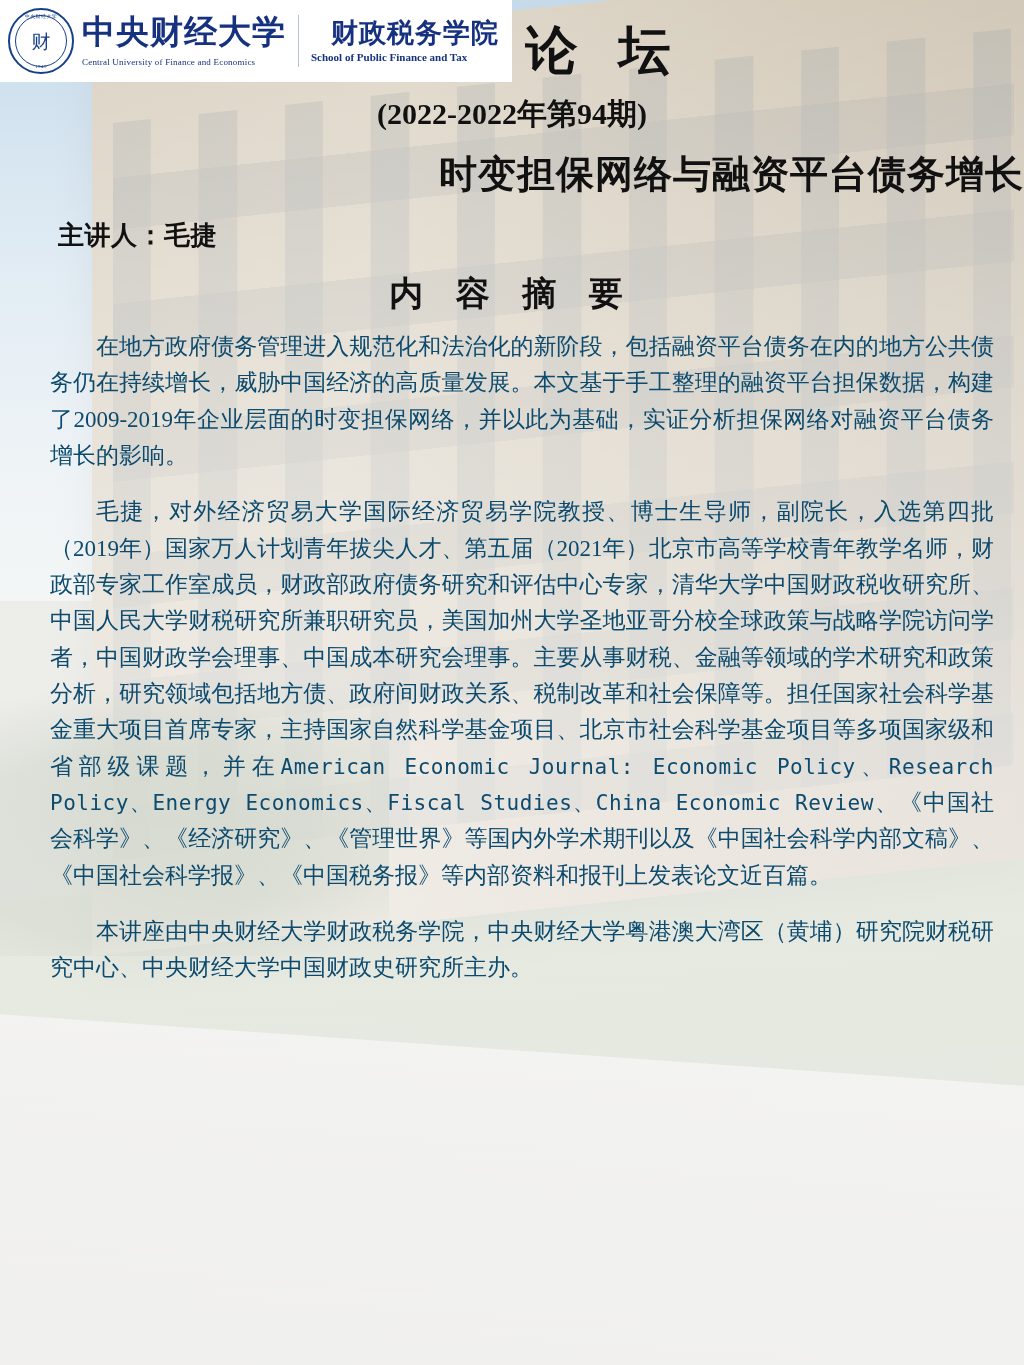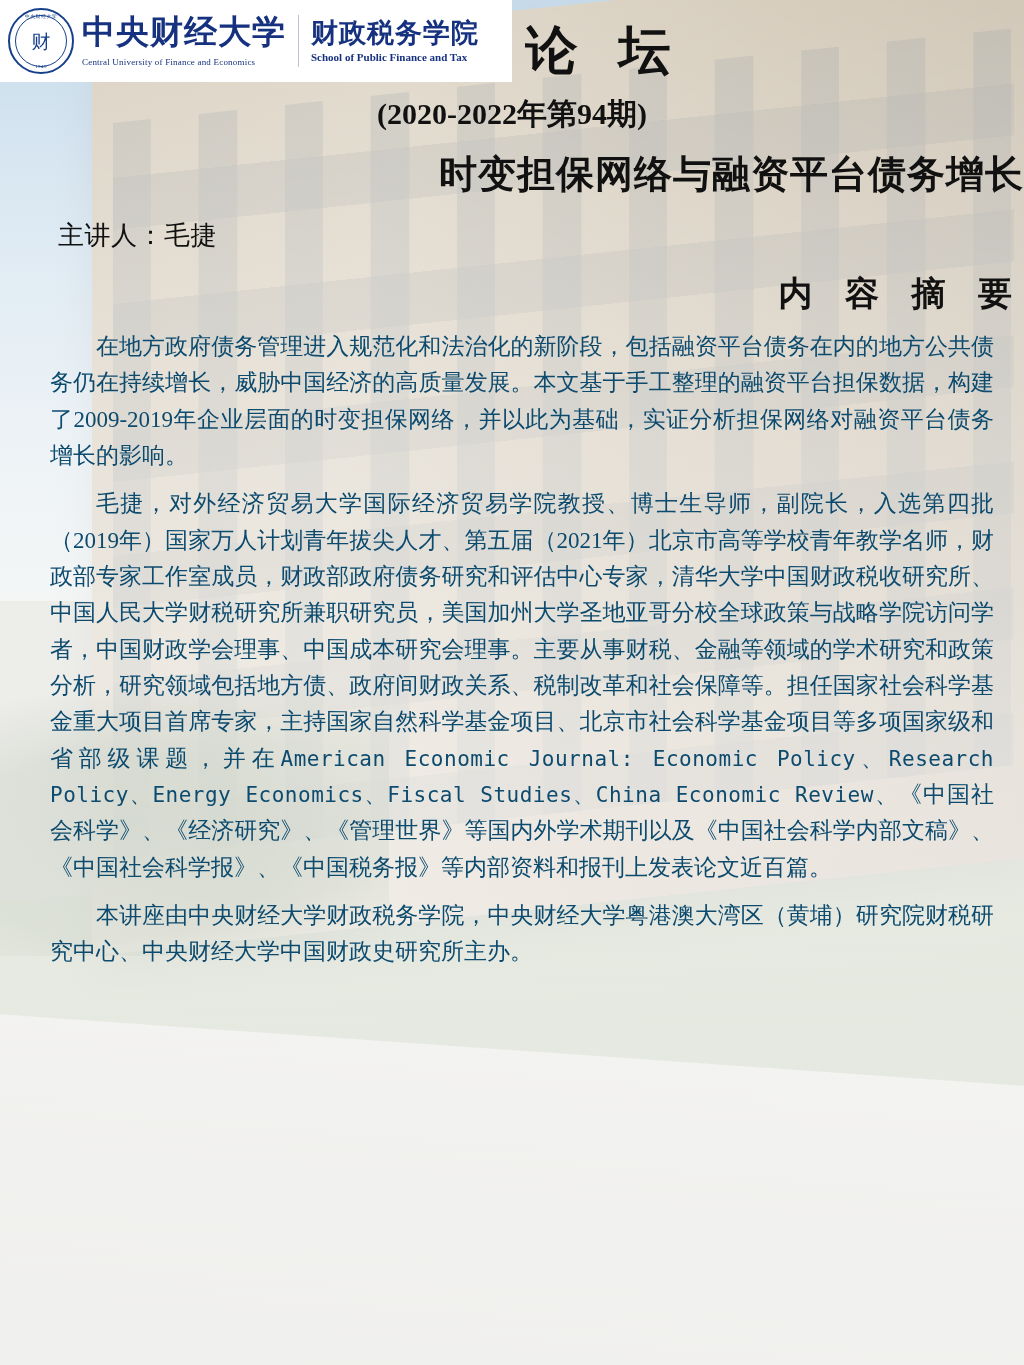--- a/index.html
+++ b/index.html
@@ -201,20 +201,21 @@
     padding-left: 12px;
     text-align: left;
   }
   .school-cn {
     font-size: 27px;
     color: #16317f;
     font-weight: 700;
     letter-spacing: 1px;
     line-height: 1.05;
     white-space: nowrap;
+    margin-left: 20px;
   }
   .school-en {
     font-size: 11px;
     color: #16317f;
     font-weight: 700;
     white-space: nowrap;
     margin-top: 4px;
     font-family: "Liberation Serif", serif;
   }
 
@@ -244,53 +245,54 @@
     font-weight: 700;
     color: #111;
     margin: 14px 0 0 0;
     letter-spacing: 1px;
     font-family: "Liberation Serif", serif;
   }
 
   
   .info {
     margin: 18px 0 0 58px;
+    font-weight: bold;
   }
   .info-row {
     font-size: 26px;
     color: #111;
     line-height: 1.42;
     letter-spacing: .5px;
     white-space: nowrap;
   }
 
   
   .sec-head {
-    text-align: right;
+    text-align: center;
     font-size: 34px;
     font-weight: 700;
     letter-spacing: 12px;
     color: #111;
     margin: 16px 0 6px 0;
   }
 
   
   .body {
     margin: 0 30px 0 50px;
   }
   .para {
     font-size: 23px;
     line-height: 1.58;
     color: #0c4a6e;
     text-align: justify;
     text-justify: inter-ideograph;
     margin: 12px 0 0 0;
     text-indent: 2em;
   }
-  .para.tight { margin-top: 12px; }
+  .para.tight { margin-top: 20px; }
   .para .latin {
     font-family: "DejaVu Sans Mono", monospace;
     font-size: 21px;
     letter-spacing: .5px;
   }
 </style>
 </head>
 <body>
 
 <div class="poster">
@@ -321,21 +323,21 @@
           <div class="uni-en">Central University of Finance and Economics</div>
         </div>
         <div class="school-block">
           <div class="school-cn">财政税务学院</div>
           <div class="school-en">School of Public Finance and Tax</div>
         </div>
       </div>
     </div>
 
     <h1 class="title-main">财 税 论 坛</h1>
-    <div class="title-issue">(2020-2022年第94期)</div>
+    <div class="title-issue">(2022-2022年第94期)</div>
     <div class="title-topic">时变担保网络与融资平台债务增长</div>
 
     <div class="info">
       <div class="info-row">主讲人：毛捷</div>
     </div>
 
     <div class="sec-head">内 容 摘 要</div>
 
     <div class="body">
       <p class="para">在地方政府债务管理进入规范化和法治化的新阶段，包括融资平台债务在内的地方公共债务仍在持续增长，威胁中国经济的高质量发展。本文基于手工整理的融资平台担保数据，构建了2009-2019年企业层面的时变担保网络，并以此为基础，实证分析担保网络对融资平台债务增长的影响。</p>

